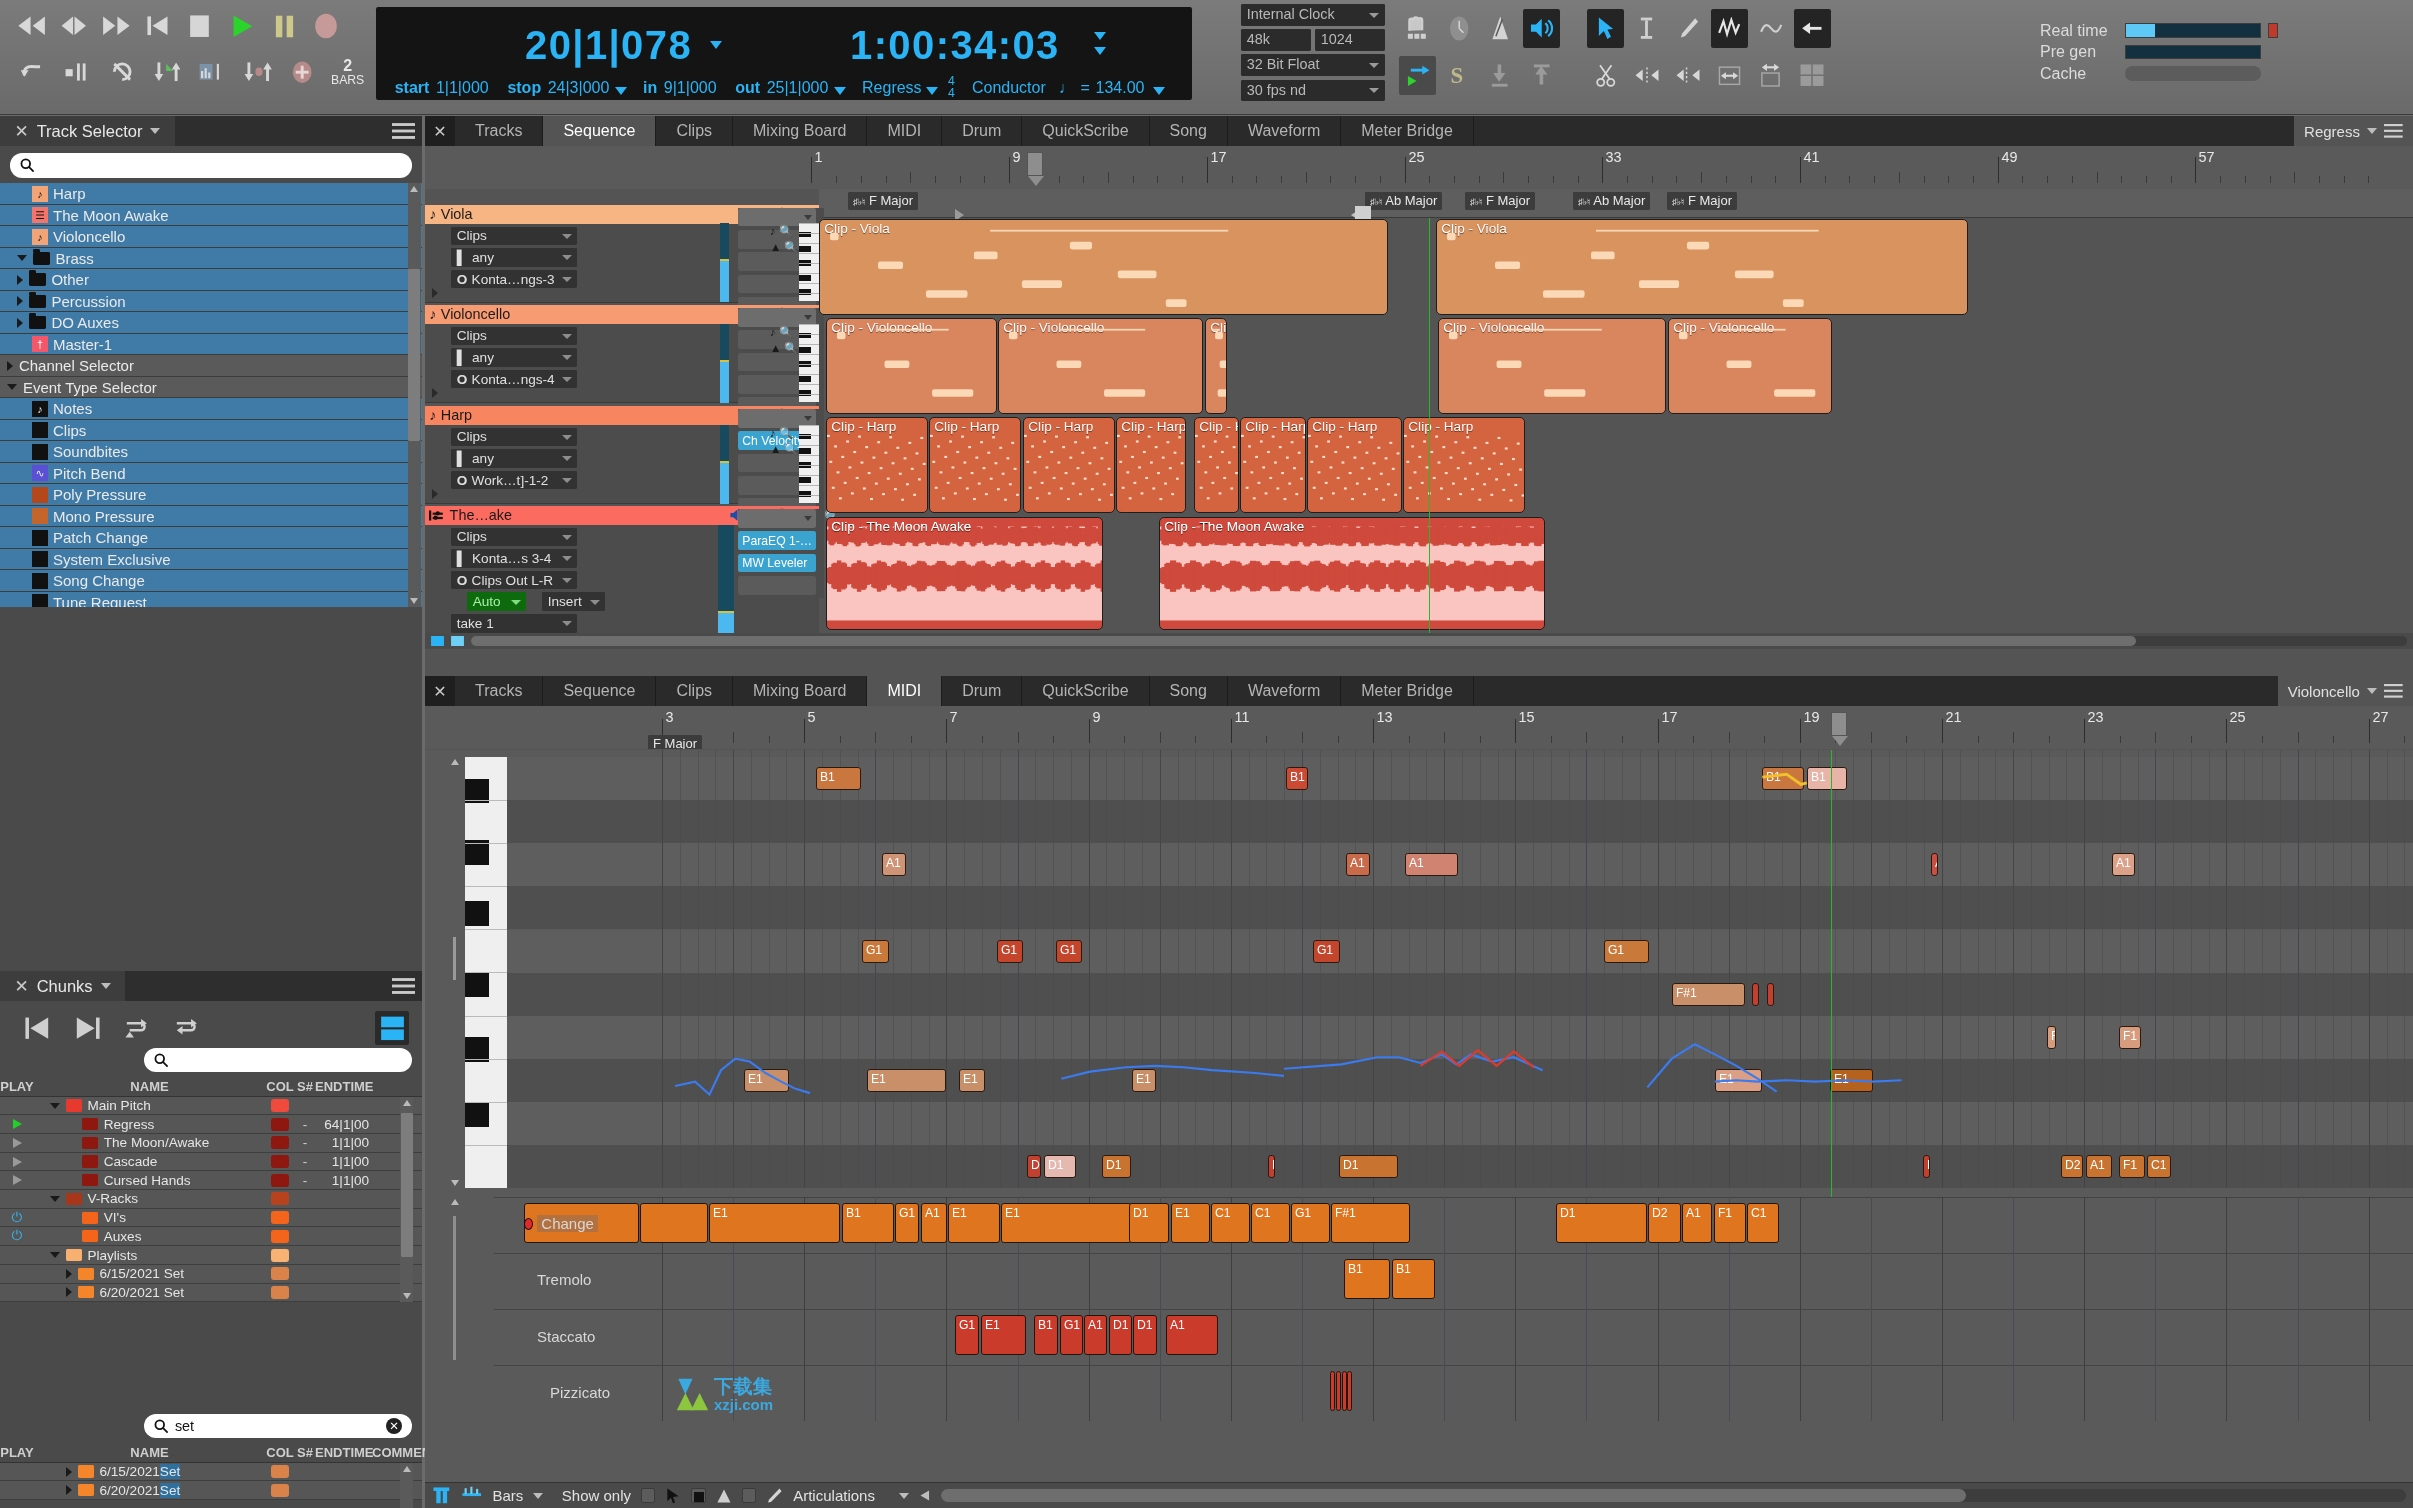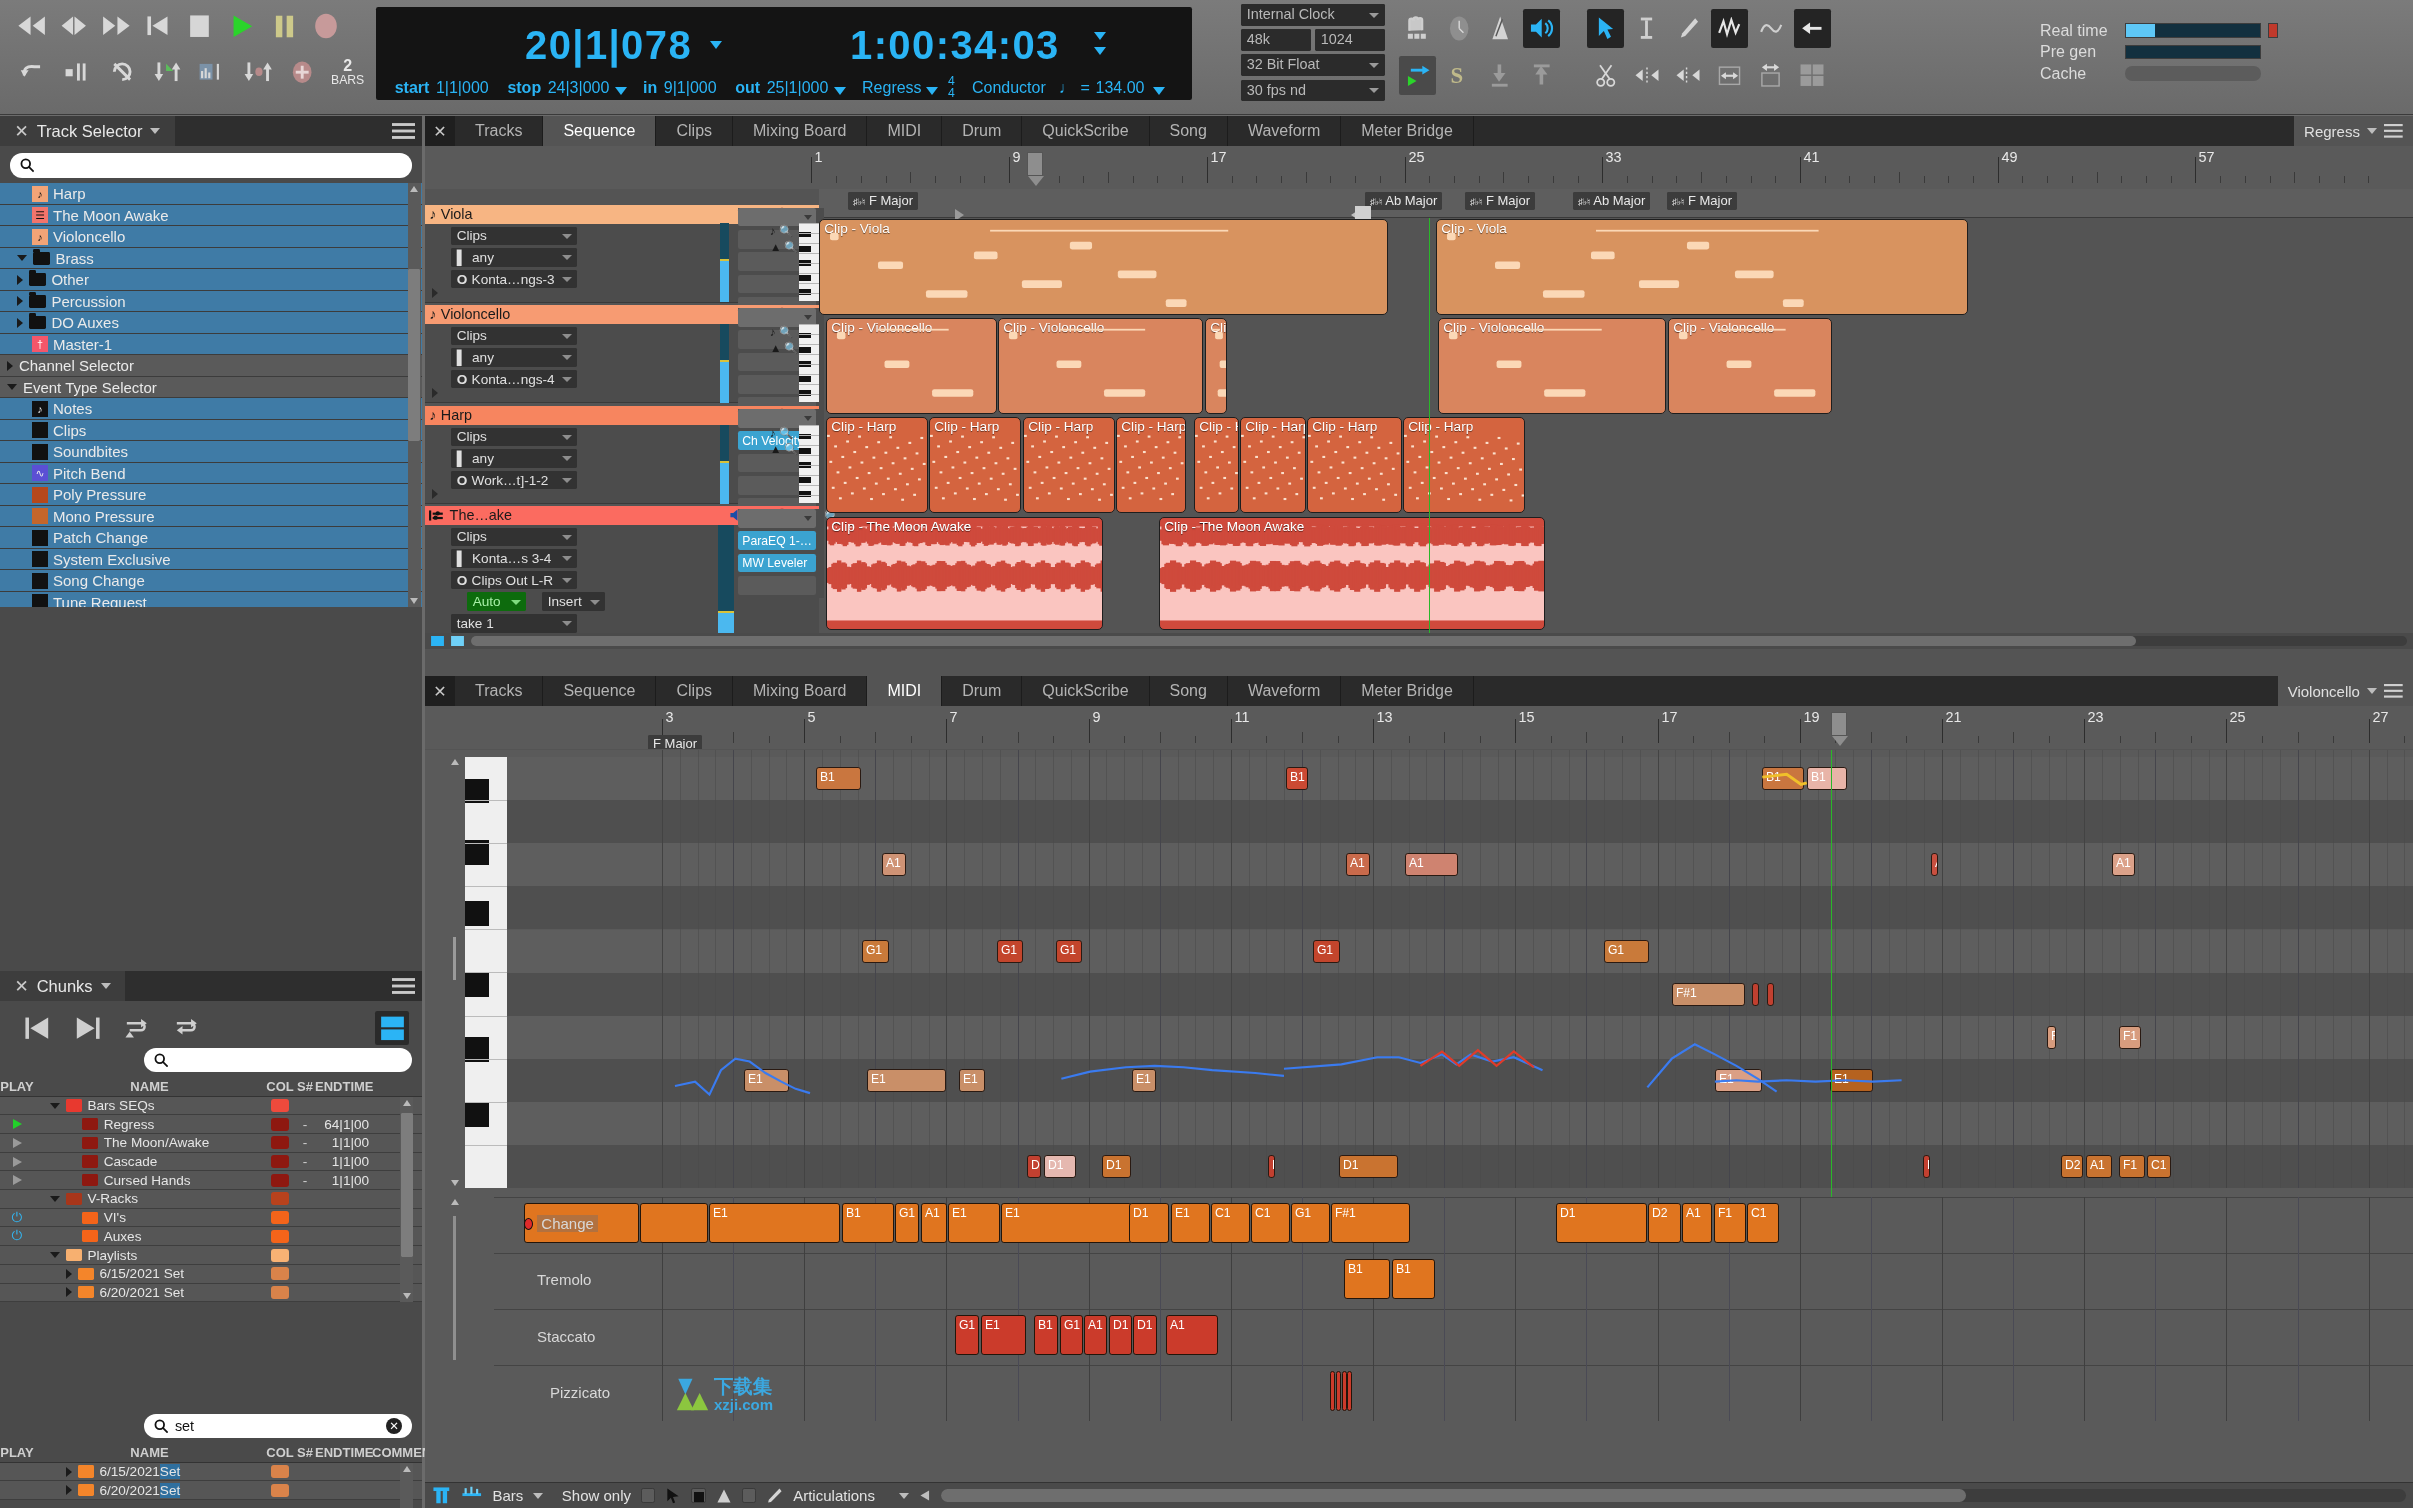--- a/index.html
+++ b/index.html
@@ -722,21 +722,21 @@
         <div class="vscroll" style="right:8.6px;height:205px;">
           <div class="ar up"></div>
           <div class="thumb" style="top:16px;height:144px"></div>
           <div class="ar dn"></div>
         </div>
       <div class="crow">
             <div class="c-play"></div>
             <div class="c-name" style="padding-left:16px">
               <span class="arrow-d"></span>
               <span class="chkico" style="background:#e8392f"></span>
-              <span>Bars SEQs</span>
+              <span>Main Pitch</span>
             </div>
             <div class="c-col">
               <span class="swatch" style="background:#ef4a3c"></span>
             </div>
             <div class="c-sn"></div>
             <div class="c-end"></div>
             <div class="c-cm"></div>
           </div>
           <div class="crow">
             <div class="c-play">

